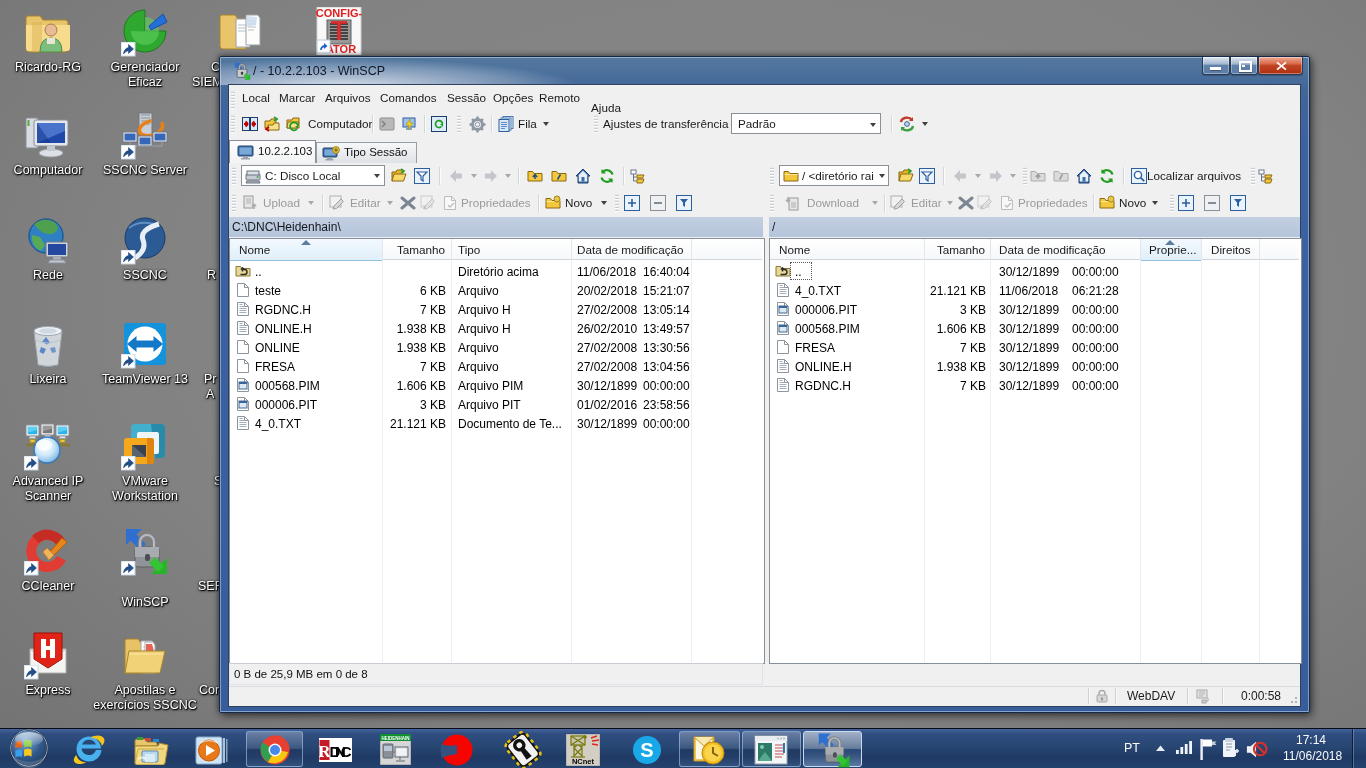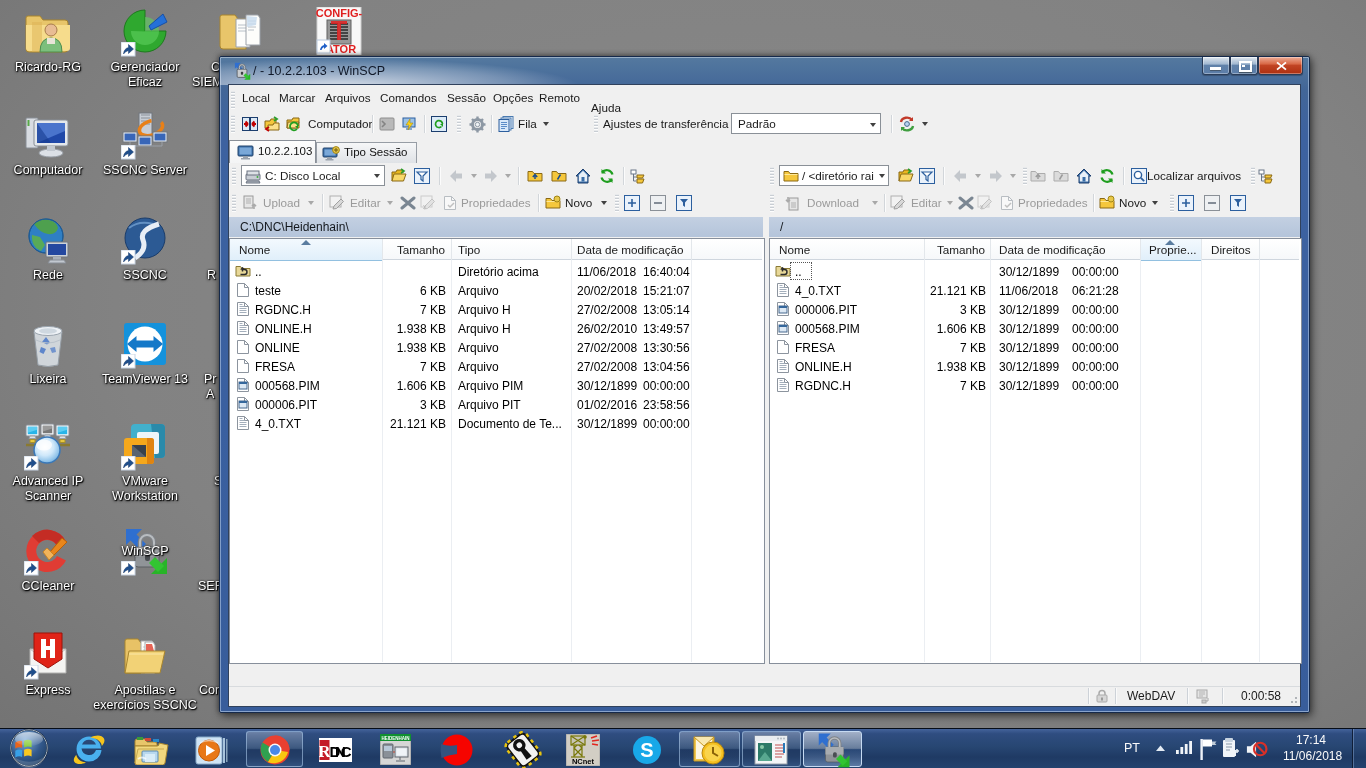--- a/index.html
+++ b/index.html
@@ -22,21 +22,21 @@
 
 .sep{position:absolute;width:1px;height:18px;background:#d2d6da;border-right:1px solid #fcfcfc}
 .grip{position:absolute;width:4px;height:18px;background:repeating-linear-gradient(#e8eaec 0 1px,#c9ced4 1px 2px,#fdfdfd 2px 3px)}
 .tbtxt{position:absolute;font-size:11.7px;color:#1a1a1a;white-space:nowrap}
 .gtxt{position:absolute;font-size:11.7px;color:#9a9a9a;white-space:nowrap}
 .dd{position:absolute;width:0;height:0;border-left:3.5px solid transparent;border-right:3.5px solid transparent;border-top:4px solid #404040}
 .gdd{position:absolute;width:0;height:0;border-left:3.5px solid transparent;border-right:3.5px solid transparent;border-top:4px solid #a8a8a8}
 
 .tab{position:absolute;top:0;height:23px;box-sizing:border-box;font-size:11.5px;color:#111}
 
-.pathbar{position:absolute;height:20px;background:linear-gradient(#c3d0e2,#b4c4da);font-size:12px;color:#14181d;line-height:20px;padding-left:11px;box-sizing:border-box}
+.pathbar{position:absolute;height:20px;background:linear-gradient(#c3d0e2,#b4c4da);font-size:12px;color:#14181d;line-height:20px;padding-left:3px;box-sizing:border-box}
 .flist{position:absolute;background:#fff;border:1px solid #878f9b}
 .hdr{position:absolute;top:0;height:21px;box-sizing:border-box;border-bottom:1px solid #cfd6de;background:linear-gradient(#ffffff,#f6f8fa);font-size:12px;color:#1c1c1c}
 .hline{position:absolute;top:0;width:1px;background:#e3e7eb;height:21px}
 .vline{position:absolute;width:1px;background:#ebeef2}
 .frow{position:absolute;height:19px;font-size:12px;color:#000;white-space:nowrap}
 .cell{position:absolute;top:3px}
 .rt{text-align:right}
 .statp{position:absolute;height:22px;background:#f0f0f0;border:1px solid #dfe3e7;border-top:1px solid #c8ccd2;box-sizing:border-box;font-size:11.5px;color:#111;line-height:20px;padding-left:4px}
 
 #tb{position:absolute;left:0;top:728px;width:1366px;height:40px;
@@ -233,21 +233,21 @@
       <rect x="14" y="20" width="24" height="10" fill="#a8acb0"></rect>
       <path d="M19 20v-5a7 7 0 0 1 14 0v5" fill="none" stroke="#808488" stroke-width="4.5"></path>
       <path d="M19 20v-5a7 7 0 0 1 14 0v5" fill="none" stroke="#b8bcc0" stroke-width="2"></path>
       <rect x="24" y="27" width="5" height="7" rx="2" fill="#4a4e52"></rect>
       <path d="M46 47H30l16-16z" fill="#28b428"></path>
       <path d="M28 36l6-6 9 9-6 6z" fill="#32c432"></path>
     </svg>
   <svg class="abs" style="left:121px;top:561px" width="15" height="15" viewBox="0 0 15 15">
       <use href="#scut"></use>
     </svg>
-  <div class="dl" style="left:145px;top:544px">WinSCP</div>
+  <div class="dl" style="left:145px;top:595px">WinSCP</div>
 
   <svg class="dic" style="left:145px;top:631px" viewBox="0 0 48 48">
       <path d="M4 42V10q0-2 2-2h11l3 4h7q2 0 2 2v28z" fill="#e8c266" stroke="#a8852e"></path>
       <path d="M20 10h11l2 3v29H20z" fill="#fdfdfb" stroke="#a8aab0"></path>
       <path d="M22 16h8M22 19h8M22 22h8" stroke="#c8ccd4"></path>
       <path d="M24 11h8l2 3v28h-10z" fill="#fdfdfb" stroke="#a8aab0"></path>
       <path d="M25 13h6l2 7-8 2z" fill="#e04838" opacity=".85"></path>
       <path d="M26 24h7M26 27h7M26 30h7" stroke="#c8ccd4"></path>
       <path d="M4 42l4-22h36l-5 22z" fill="#f2d276" stroke="#a8852e"></path>
       <path d="M8 23h34" stroke="#fbe8a8" fill="none"></path>
@@ -880,20 +880,21 @@
           <svg class="abs" style="left:5px;top:1px" width="16" height="16">
             <use href="#pgL"></use>
           </svg>
           <span class="cell" style="left:25px">RGDNC.H</span>
           <span class="cell rt" style="left:120px;width:96px">7 KB</span>
           <span class="cell" style="left:229px">30/12/1899</span>
           <span class="cell" style="left:302px">00:00:00</span>
         </div>
     </div>
 
+    <div class="statp" style="left:0;top:578px;width:534px">0 B de 25,9 MB em 0 de 8</div>
 
     <div class="abs" style="left:0;top:601px;width:1071px;height:20px;background:#f0f0f0">
       <div class="abs" style="left:0;top:0;width:1071px;height:1px;background:#d8dbde"></div>
       <div class="abs" style="left:859px;top:2px;width:1px;height:16px;background:#cdd2d8;box-shadow:1px 0 0 #fafafa"></div>
       <div class="abs" style="left:886px;top:2px;width:1px;height:16px;background:#cdd2d8;box-shadow:1px 0 0 #fafafa"></div>
       <div class="abs" style="left:958px;top:2px;width:1px;height:16px;background:#cdd2d8;box-shadow:1px 0 0 #fafafa"></div>
       <div class="abs" style="left:993px;top:2px;width:1px;height:16px;background:#cdd2d8;box-shadow:1px 0 0 #fafafa"></div>
       <svg class="abs" style="left:866px;top:3px" width="14" height="14" viewBox="0 0 14 14">
           <rect x="2" y="6" width="10" height="7" rx="1" fill="#d6d6d6" stroke="#aaa"></rect>
           <path d="M4 6V4.5a3 3 0 0 1 6 0V6" fill="none" stroke="#aaa" stroke-width="1.5"></path>

